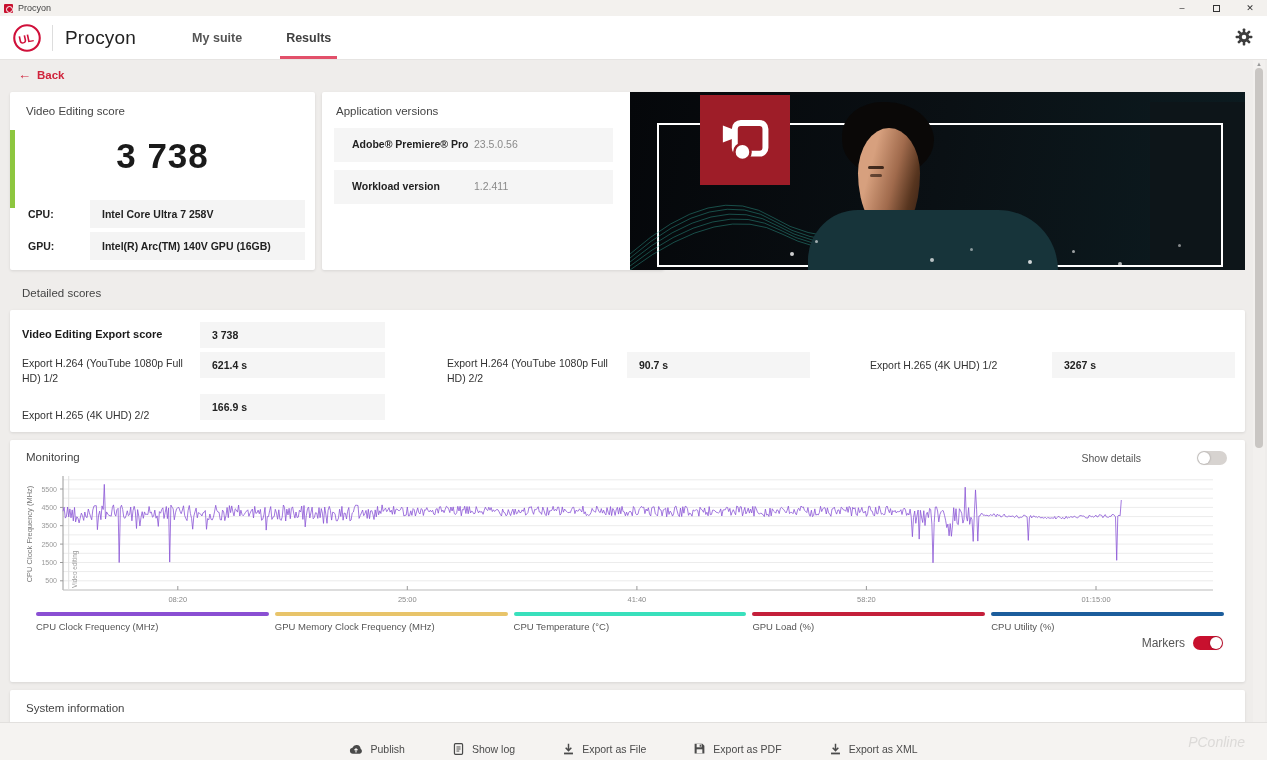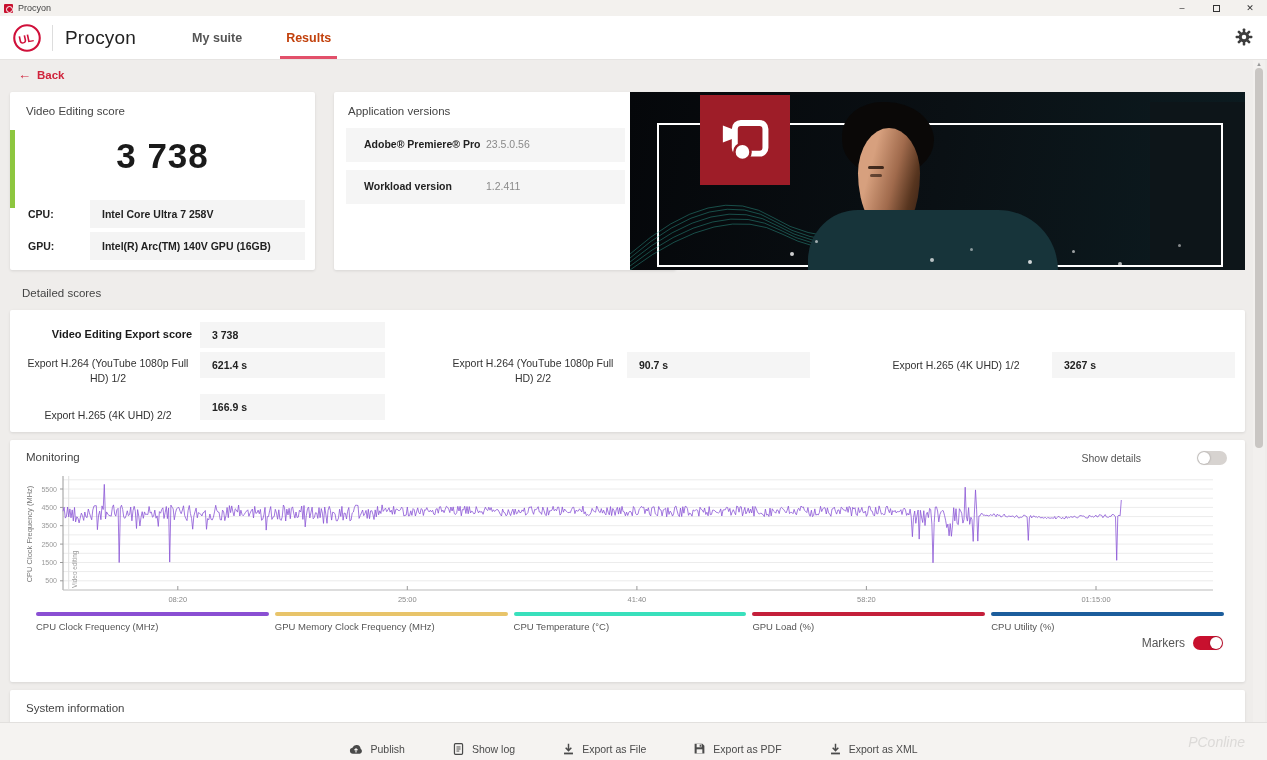--- a/index.html
+++ b/index.html
@@ -15,63 +15,63 @@
   .win-btn { width:34px; height:16px; display:flex; align-items:center; justify-content:center; font-size:9px; color:#333; cursor:default; }
   .win-btn .sq { width:7px; height:7px; border:1px solid #333; }
 
   
   .header { position:absolute; left:0; top:16px; width:1267px; height:44px; background:#fff; border-bottom:1px solid #e6e4e2; display:flex; align-items:center; }
   .brand-wrap { display:flex; align-items:center; height:100%; padding-left:12px; }
   .brand-divider { width:1px; height:26px; background:#ddd; margin:0 12px 0 10px; }
   .brand-name { font-size:19px; color:#222; letter-spacing:.2px; }
   .nav { display:flex; height:100%; margin-left:34px; }
   .nav-item { position:relative; height:100%; display:flex; align-items:center; padding:0 22px; font-size:12.5px; font-weight:bold; color:#555; cursor:pointer; }
-  .nav-item.active { color:#c2410c; }
+  .nav-item.active { color:#404040; }
   .nav-item.active::after { content:""; position:absolute; left:16px; right:16px; bottom:0; height:3px; background:#e2506a; }
   .gear-wrap { position:absolute; right:12px; top:12px; width:20px; height:20px; cursor:pointer; }
 
   
   .back-row { position:absolute; left:18px; top:67px; display:flex; align-items:center; color:#d0243c; font-size:11.5px; font-weight:bold; cursor:pointer; }
   .back-arrow { margin-right:6px; font-size:13px; font-weight:normal; }
 
   .card { position:absolute; background:#fff; box-shadow:0 1px 3px rgba(0,0,0,.10); border-radius:2px; }
   .card-title { font-size:11.5px; color:#444; }
 
   
   .score-card { left:10px; top:92px; width:305px; height:178px; }
   .score-card .card-title { position:absolute; left:16px; top:13px; }
   .score-accent { position:absolute; left:0; top:38px; width:5px; height:78px; background:#8dc63f; }
   .score-value { position:absolute; left:0; top:44px; width:100%; text-align:center; font-size:35px; font-weight:bold; color:#1a1a1a; letter-spacing:1px; }
   .spec-row { position:absolute; left:0; width:100%; height:28px; }
   .spec-label { position:absolute; left:18px; top:8px; font-size:10.5px; font-weight:bold; color:#222; }
   .spec-value { position:absolute; left:80px; top:0; width:215px; height:28px; background:#f4f4f4; font-size:10.5px; font-weight:bold; color:#222; line-height:28px; padding-left:12px; }
 
   
-  .versions-card { left:334px; top:92px; width:342px; height:178px; }
+  .versions-card { left:322px; top:92px; width:342px; height:178px; }
   .versions-card .card-title { position:absolute; left:14px; top:13px; }
   .ver-row { position:absolute; left:12px; width:279px; height:34px; background:#f5f5f5; }
   .ver-label { position:absolute; left:18px; top:10px; font-size:10.5px; font-weight:bold; color:#222; }
   .ver-value { position:absolute; left:140px; top:10px; font-size:10.5px; color:#8a8a8a; }
 
   
   .hero { position:absolute; left:630px; top:92px; width:615px; height:178px; background:linear-gradient(100deg,#05070a 0%,#0a1014 50%,#0c1c21 100%); overflow:hidden; }
   .hero-frame { position:absolute; left:27px; top:31px; width:566px; height:144px; border:2px solid #fff; }
   .hero-panel { position:absolute; right:0; top:10px; width:95px; height:168px; background:#0d1519; }
   .hero-hair { position:absolute; left:212px; top:10px; width:92px; height:74px; background:#0a0807; border-radius:46% 54% 50% 50%; }
   .hero-face { position:absolute; left:228px; top:36px; width:62px; height:108px; border-radius:50% 50% 45% 55% / 42% 42% 58% 58%; background:linear-gradient(105deg,#d7a07e 25%,#a06a4c 55%,#57351f 78%,#2e1b12 100%); }
   .hero-brow { position:absolute; left:238px; top:74px; width:16px; height:3px; background:rgba(30,15,8,.8); border-radius:2px; }
   .hero-eye { position:absolute; left:240px; top:82px; width:12px; height:3px; background:rgba(30,15,8,.6); border-radius:2px; }
   .hero-hoodie { position:absolute; left:178px; top:118px; width:250px; height:70px; background:#17343a; border-radius:50px 60px 0 0; }
   .hero-badge { position:absolute; left:70px; top:3px; width:90px; height:90px; background:#9e1d28; display:flex; align-items:center; justify-content:center; }
   .bokeh { position:absolute; border-radius:50%; background:#fff; }
 
   
   .detailed-title { position:absolute; left:22px; top:287px; font-size:11.5px; color:#444; }
   .detailed-card { left:10px; top:310px; width:1235px; height:122px; }
-  .d-label { position:absolute; font-size:10.5px; color:#333; width:172px; line-height:1.45;text-align:center; }
+  .d-label { position:absolute; font-size:10.5px; color:#333; width:172px; line-height:1.45; }
   .d-label.bold { font-weight:bold; font-size:11px; color:#1a1a1a; }
   .d-box { position:absolute; height:26px; background:#f5f5f5; font-size:10.5px; font-weight:bold; color:#222; line-height:26px; padding-left:12px; }
 
   
   .monitoring-card { left:10px; top:440px; width:1235px; height:242px; }
   .monitoring-card .card-title { position:absolute; left:16px; top:11px; }
   .showdetails-wrap { position:absolute; right:18px; top:11px; display:flex; align-items:center; cursor:pointer;gap:48px; }
   .showdetails-label { font-size:10.5px; color:#555; margin-right:8px; }
   .toggle { width:30px; height:14px; border-radius:7px; background:#d7d3d0; position:relative; }
   .toggle .knob { position:absolute; width:12px; height:12px; border-radius:50%; background:#fff; top:1px; left:1px; box-shadow:0 0 2px rgba(0,0,0,.35); }

